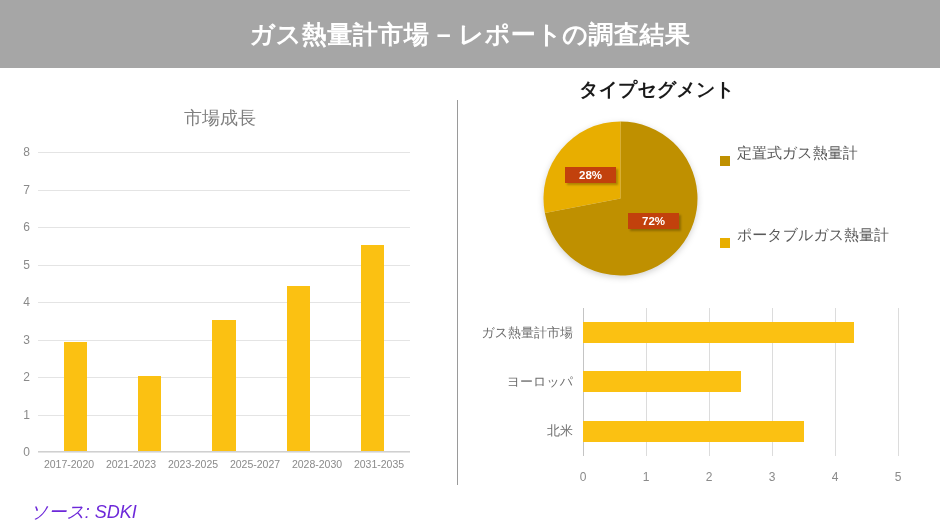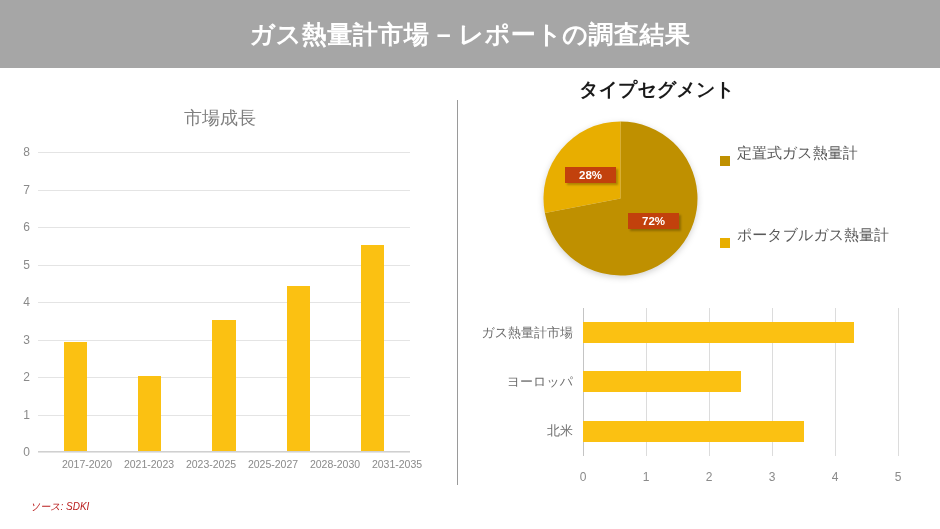--- a/index.html
+++ b/index.html
@@ -90,37 +90,37 @@
   .col-value {
     position: absolute;
     left: 0; right: 0; top: 5px;
     text-align: center;
     font-size: 12.5px;
     font-weight: bold;
     color: #3d3119;
   }
   .col-xlabels {
     position: absolute;
-    left: 56px; top: 390px;
+    left: 38px; top: 390px;
     width: 372px;
     display: flex;
   }
   .col-xlabel {
     flex: 1 1 0;
     text-align: center;
     font-size: 10.5px;
     color: #8a8a8a;
     white-space: nowrap;
   }
   .source-note {
     position: absolute;
     left: 30px; top: 432px;
-    font-size: 10px;
+    font-size: 18px;
     font-style: italic;
-    color: #b91c1c;
+    color: #6d28d9;
   }
 
   
   .right-panel { position: absolute; left: 457px; top: 0; width: 426px; height: 529px; }
   .right-title {
     position: absolute;
     left: 0; top: 77px;
     width: 400px;
     text-align: center;
     font-size: 19px;

